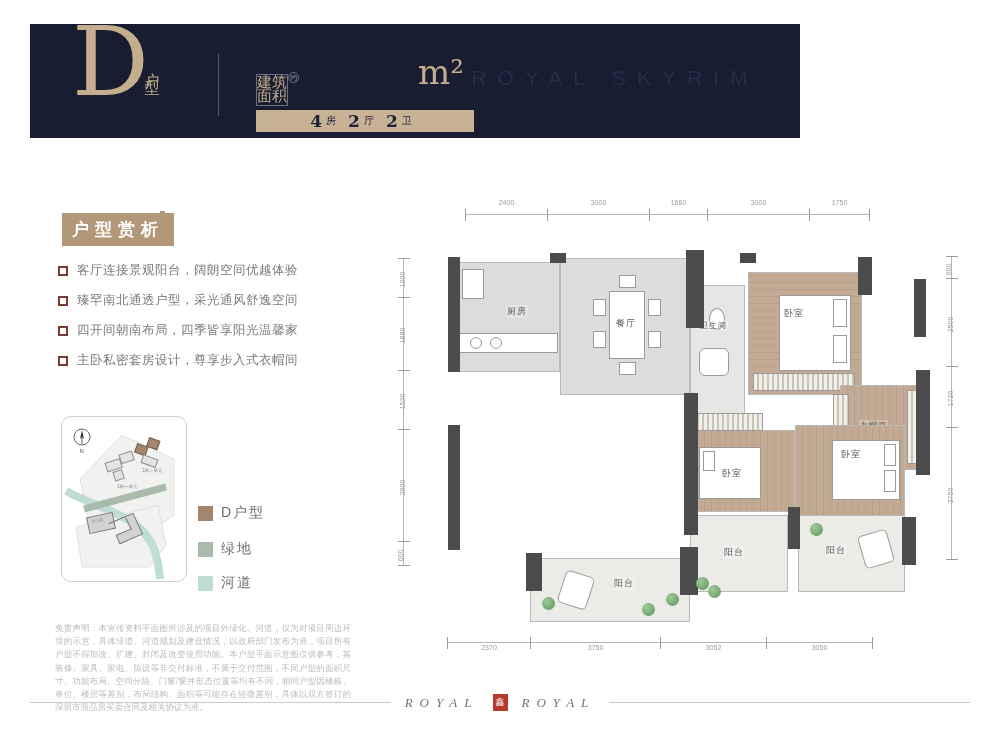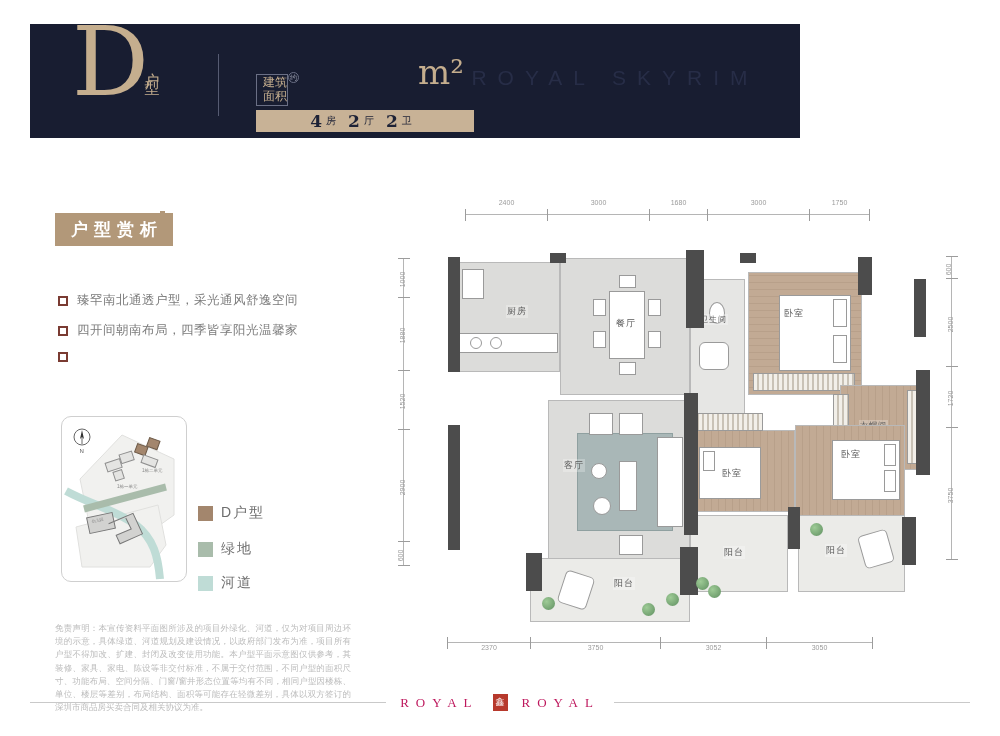--- a/index.html
+++ b/index.html
@@ -7,21 +7,21 @@
         font-family:"Liberation Sans","DejaVu Sans",sans-serif;}
 
   
   .hband{position:absolute;left:30px;top:24px;width:770px;height:114px;background:#181d31;}
   .unit-letter{position:absolute;left:42px;top:-14px;font-family:"DejaVu Serif",serif;
                font-size:96px;color:#c5ae8e;font-weight:400;line-height:1.1;}
   .unit-vertical{position:absolute;left:112px;top:36px;writing-mode:vertical-rl;
                  font-size:15px;color:#c5ae8e;letter-spacing:8px;}
   .hdivider{position:absolute;left:188px;top:30px;width:1px;height:62px;background:#565b72;}
   .area-grid{position:absolute;left:226px;top:50px;width:30px;height:30px;border:1px solid #6a6f85;
-             color:#c5ae8e;font-size:12px;line-height:14px;text-align:right;}
+             color:#c5ae8e;font-size:15px;line-height:14px;text-align:right;}
   .area-about{position:absolute;left:258px;top:48px;color:#9a9dae;font-size:7px;border:1px solid #6a6f85;
               border-radius:50%;width:9px;height:9px;line-height:9px;text-align:center;}
   .area-value{position:absolute;left:272px;top:18px;font-family:"DejaVu Serif",serif;
               font-size:62px;color:#c5ae8e;}
   .area-unit{position:absolute;left:388px;top:28px;font-family:"DejaVu Serif",serif;
              font-size:34px;color:#c5ae8e;}
   .spec-bar{position:absolute;left:226px;top:86px;width:218px;height:22px;background:#c8b296;
             color:#1d2236;display:flex;align-items:center;justify-content:center;gap:4px;}
   .spec-bar .num{font-family:"DejaVu Serif",serif;font-size:17px;font-weight:bold;}
   .spec-bar .unitc{font-size:10px;margin-right:8px;}
@@ -31,22 +31,22 @@
   
   .logo-box{position:absolute;left:808px;top:24px;width:164px;height:114px;background:#ab9a8a;
             display:flex;align-items:center;justify-content:center;}
   .logo-inner{position:relative;text-align:center;}
   .logo-seal{position:absolute;left:-13px;top:10px;width:9px;height:11px;background:#a8372b;}
   .logo-text{font-family:"DejaVu Serif",serif;font-size:22px;color:#463727;font-weight:bold;
              letter-spacing:1px;white-space:nowrap;}
   .logo-sub{font-size:5px;color:#8a7a66;letter-spacing:3px;margin-top:3px;}
 
   
-  .an-title{position:absolute;left:55px;top:213px;background:#b29879;color:#fff;font-size:17px;
-            font-weight:bold;letter-spacing:6px;padding:5px 10px 5px 16px;}
+  .an-title{position:absolute;left:62px;top:213px;background:#b29879;color:#fff;font-size:17px;
+            font-weight:bold;letter-spacing:6px;padding:5px 10px 5px 10px;}
   .an-bar{position:absolute;left:160px;top:211px;width:5px;height:33px;background:#b29879;}
   .bullet{position:absolute;left:58px;width:300px;display:flex;align-items:center;gap:9px;
           color:#7b7b7b;font-size:12.5px;letter-spacing:0.5px;white-space:nowrap;}
   .bmark{flex:0 0 auto;width:6px;height:6px;border:2px solid #7a3b32;background:#fff;}
 
   
   .map-card{position:absolute;left:61px;top:416px;width:124px;height:164px;border:1px solid #cfcfcf;
             border-radius:10px;background:#fff;overflow:hidden;}
   .legend{position:absolute;left:198px;width:120px;display:flex;align-items:center;gap:8px;
           color:#6d6d6d;font-size:14px;letter-spacing:2px;}
@@ -85,21 +85,21 @@
   .dims-v{position:absolute;display:flex;flex-direction:column;width:12px;}
   .dims-v .seg{position:relative;border-top:1px solid #9c9c9c;}
   .dims-v .seg:last-child{border-bottom:1px solid #9c9c9c;}
   .dims-v .seg:before{content:"";position:absolute;top:0;bottom:0;left:5px;border-left:1px solid #b5b5b5;}
   .dims-v .seg span{position:absolute;top:50%;left:-3px;transform:rotate(-90deg) translateX(2px);
                     font-size:7px;color:#9b9b9b;}
 
   
   .footer{position:absolute;left:30px;right:30px;top:694px;display:flex;align-items:center;gap:14px;}
   .fline{flex:1;border-top:1px solid #c9c9c9;}
-  .fword{color:#be185d;font-size:13px;letter-spacing:7px;font-family:"Liberation Serif","DejaVu Serif",serif;}
+  .fword{color:#737373;font-size:13px;letter-spacing:7px;font-family:"Liberation Serif","DejaVu Serif",serif;font-style:italic;}
   .fseal{width:15px;height:17px;background:#b7392c;color:#fff;font-size:9px;line-height:17px;
          text-align:center;flex:0 0 auto;}
 </style>
 </head>
 <body>
 
 <div class="page">
 
   <div class="hband">
     <div class="unit-letter">D</div>
@@ -119,30 +119,35 @@
       <span class="num">2</span>
       <span class="unitc">卫</span>
     </div>
     <div class="watermark">ROYAL SKYRIM</div>
   </div>
 
 
   <div class="an-title">户型赏析</div>
   <div class="an-bar"></div>
 
+  <div class="bullet" style="top:262px">
+    <span class="bmark"></span>
+    <span>客厅连接景观阳台，阔朗空间优越体验</span>
+  </div>
   <div class="bullet" style="top:322px">
     <span class="bmark"></span>
     <span>四开间朝南布局，四季皆享阳光温馨家</span>
   </div>
   <div class="bullet" style="top:292px">
     <span class="bmark"></span>
     <span>臻罕南北通透户型，采光通风舒逸空间</span>
   </div>
   <div class="bullet" style="top:352px">
     <span class="bmark"></span>
+    <span>主卧私密套房设计，尊享步入式衣帽间</span>
   </div>
 
   <div class="map-card">
     <svg width="124" height="164" viewBox="0 0 124 164">
       <polygon points="18,62 60,18 112,42 112,98 70,128 30,120" fill="#f1f1ef" stroke="#e0e0de"></polygon>
       <polygon points="14,110 96,88 104,128 88,150 20,150" fill="#f1f1ef" stroke="#e0e0de"></polygon>
       <path d="M4,74 C30,88 52,92 74,108 C92,122 96,140 98,162" fill="none" stroke="#bfdcd6" stroke-width="8"></path>
       <path d="M22,92 L104,70" stroke="#a9bcab" stroke-width="7"></path>
       <rect x="44" y="44" width="15" height="9" fill="#e4e4e2" stroke="#8f8f8f" transform="rotate(-18 51 48)"></rect>
       <rect x="58" y="36" width="13" height="9" fill="#e4e4e2" stroke="#8f8f8f" transform="rotate(-18 64 40)"></rect>
@@ -256,21 +261,21 @@
     </div>
 
     <div class="room fl-gray" style="left:65px;top:67px;width:105px;height:110px;">
       <div class="furn" style="left:6px;top:6px;width:22px;height:30px;"></div>
       <div class="furn" style="left:2px;top:70px;width:100px;height:20px;"></div>
       <div class="furn round" style="left:14px;top:74px;width:12px;height:12px;"></div>
       <div class="furn round" style="left:34px;top:74px;width:12px;height:12px;"></div>
       <span class="rlabel" style="left:50px;top:42px;">厨房</span>
     </div>
 
-    <div class="room fl-light" style="left:300px;top:84px;width:55px;height:135px;">
+    <div class="room fl-light" style="left:300px;top:90px;width:55px;height:135px;">
       <div class="furn round" style="left:18px;top:22px;width:16px;height:22px;"></div>
       <div class="furn" style="left:8px;top:62px;width:30px;height:28px;border-radius:6px;"></div>
       <span class="rlabel" style="left:8px;top:34px;font-size:8px;">卫生间</span>
     </div>
 
     <div class="room fl-wood" style="left:358px;top:77px;width:114px;height:123px;">
       <div class="furn" style="left:30px;top:22px;width:72px;height:76px;"></div>
       <div class="furn" style="left:84px;top:26px;width:14px;height:28px;"></div>
       <div class="furn" style="left:84px;top:62px;width:14px;height:28px;"></div>
       <div class="furn hatch" style="left:4px;top:100px;width:102px;height:18px;"></div>
@@ -278,31 +283,20 @@
     </div>
 
 
     <div class="room fl-wood-h" style="left:450px;top:190px;width:82px;height:85px;">
       <div class="furn hatch" style="left:-8px;top:8px;width:16px;height:66px;"></div>
       <div class="furn hatch" style="left:66px;top:4px;width:16px;height:74px;"></div>
       <span class="rlabel" style="left:18px;top:34px;font-size:8px;">衣帽间</span>
     </div>
 
 
-    <div class="room fl-gray" style="left:158px;top:205px;width:142px;height:165px;">
-      <div class="rug" style="left:28px;top:32px;width:96px;height:98px;"></div>
-      <div class="furn" style="left:108px;top:36px;width:26px;height:90px;"></div>
-      <div class="furn" style="left:40px;top:12px;width:24px;height:22px;"></div>
-      <div class="furn" style="left:70px;top:12px;width:24px;height:22px;"></div>
-      <div class="furn" style="left:70px;top:134px;width:24px;height:20px;"></div>
-      <div class="furn round" style="left:42px;top:62px;width:16px;height:16px;"></div>
-      <div class="furn round" style="left:44px;top:96px;width:18px;height:18px;"></div>
-      <div class="furn" style="left:70px;top:60px;width:18px;height:50px;"></div>
-      <span class="rlabel" style="left:14px;top:58px;">客厅</span>
-    </div>
 
     <div class="room fl-wood-h" style="left:300px;top:235px;width:105px;height:82px;">
       <div class="furn hatch" style="left:2px;top:-18px;width:70px;height:18px;"></div>
       <div class="furn" style="left:8px;top:16px;width:62px;height:52px;"></div>
       <div class="furn" style="left:12px;top:20px;width:12px;height:20px;"></div>
       <span class="rlabel" style="left:30px;top:36px;">卧室</span>
     </div>
 
     <div class="room fl-wood-h" style="left:405px;top:230px;width:110px;height:100px;">
       <div class="furn" style="left:36px;top:14px;width:68px;height:60px;"></div>

